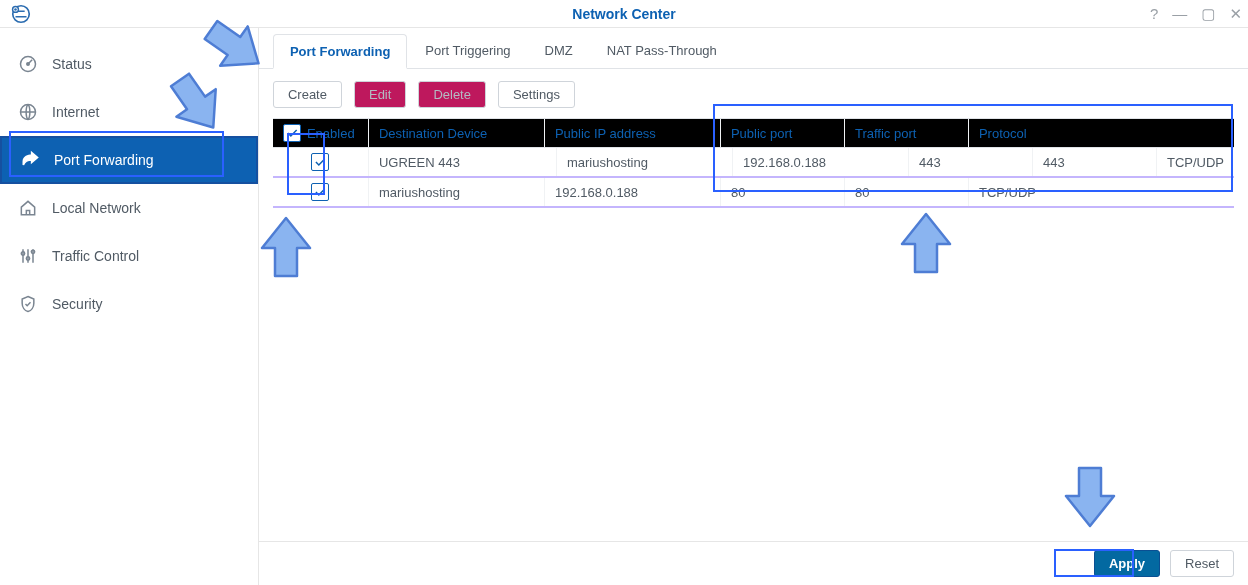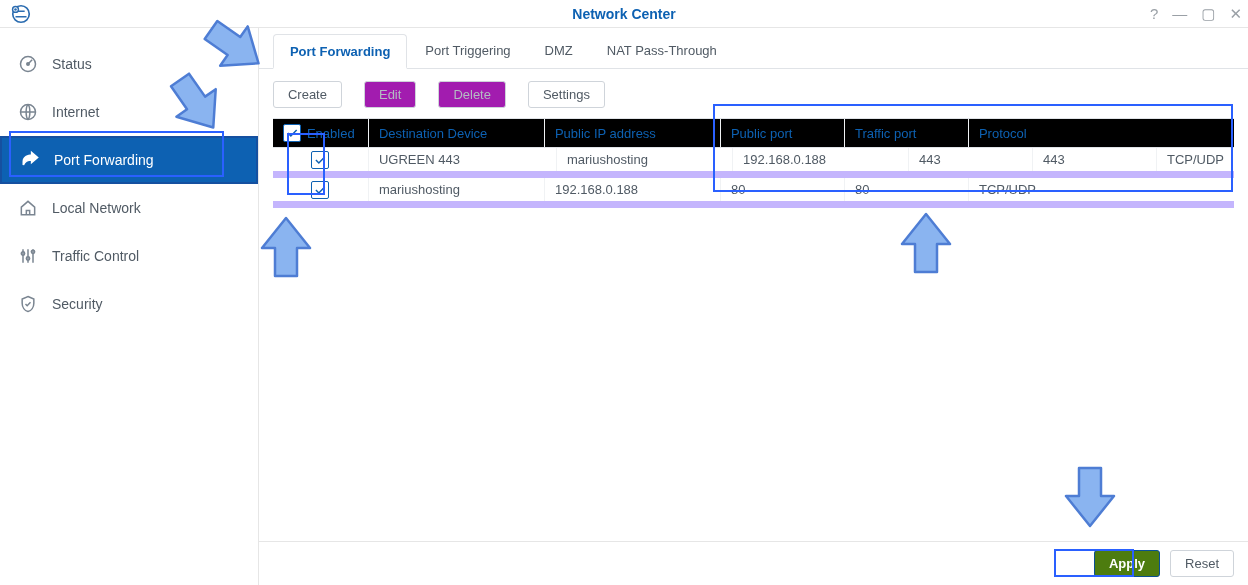--- a/index.html
+++ b/index.html
@@ -100,35 +100,35 @@
     color: #0d61b2;
     font-weight: 700;
     border: 1px solid #e0e3e7;
     border-bottom: 2px solid #fff;
     border-radius: 4px 4px 0 0;
     margin-bottom: -1px;
     background: #fff;
   }
   .toolbar {
     display: flex;
-    gap: 22px;
+    gap: 12px;
     padding: 12px 14px 10px;
   }
   .btn {
     padding: 5px 14px;
     border: 1px solid #cfd4da;
     border-radius: 3px;
     background: #fff;
     color: #505a64;
     cursor: pointer;
     font-size: 13px;
   }
-  .btn:disabled { color: #b4bbc3; cursor: default; background: #a21caf; }
+  .btn:disabled { color: #b4bbc3; cursor: default; background: #be185d; }
   .btn.primary {
-    background: #4d7c0f;
+    background: #0369a1;
     border-color: #0a4f93;
     color: #fff;
     font-weight: 600;
   }
   .table {
     margin: 0 14px;
   }
   .thead {
     display: flex;
     border-top: 1px solid #e0e3e7;
@@ -143,21 +143,21 @@
     border-right: 1px solid #f0f2f4;
   }
   .th { color: #0d61b2; font-weight: 400; height: 28px; }
   .col-enabled { width: 96px; justify-content: flex-start; }
   .col-name    { width: 188px; }
   .col-dest    { width: 176px; }
   .col-ip      { width: 176px; }
   .col-pub     { width: 124px; }
   .col-priv    { width: 124px; }
   .col-proto   { flex: 1; border-right: none; }
-  .tr { display: flex; border-bottom: 7px solid #c4b5fd; height: 30px; }
+  .tr { display: flex; border-bottom: 2px solid #c4b5fd; height: 30px; }
   .chk {
     width: 18px; height: 18px;
     border: 1.5px solid #0d61b2;
     border-radius: 2px;
     display: inline-flex;
     align-items: center; justify-content: center;
     color: #0d61b2;
     background: #fff;
   }
   .chk svg { width: 14px; height: 14px; stroke: #0d61b2; stroke-width: 2.6; fill: none; }

